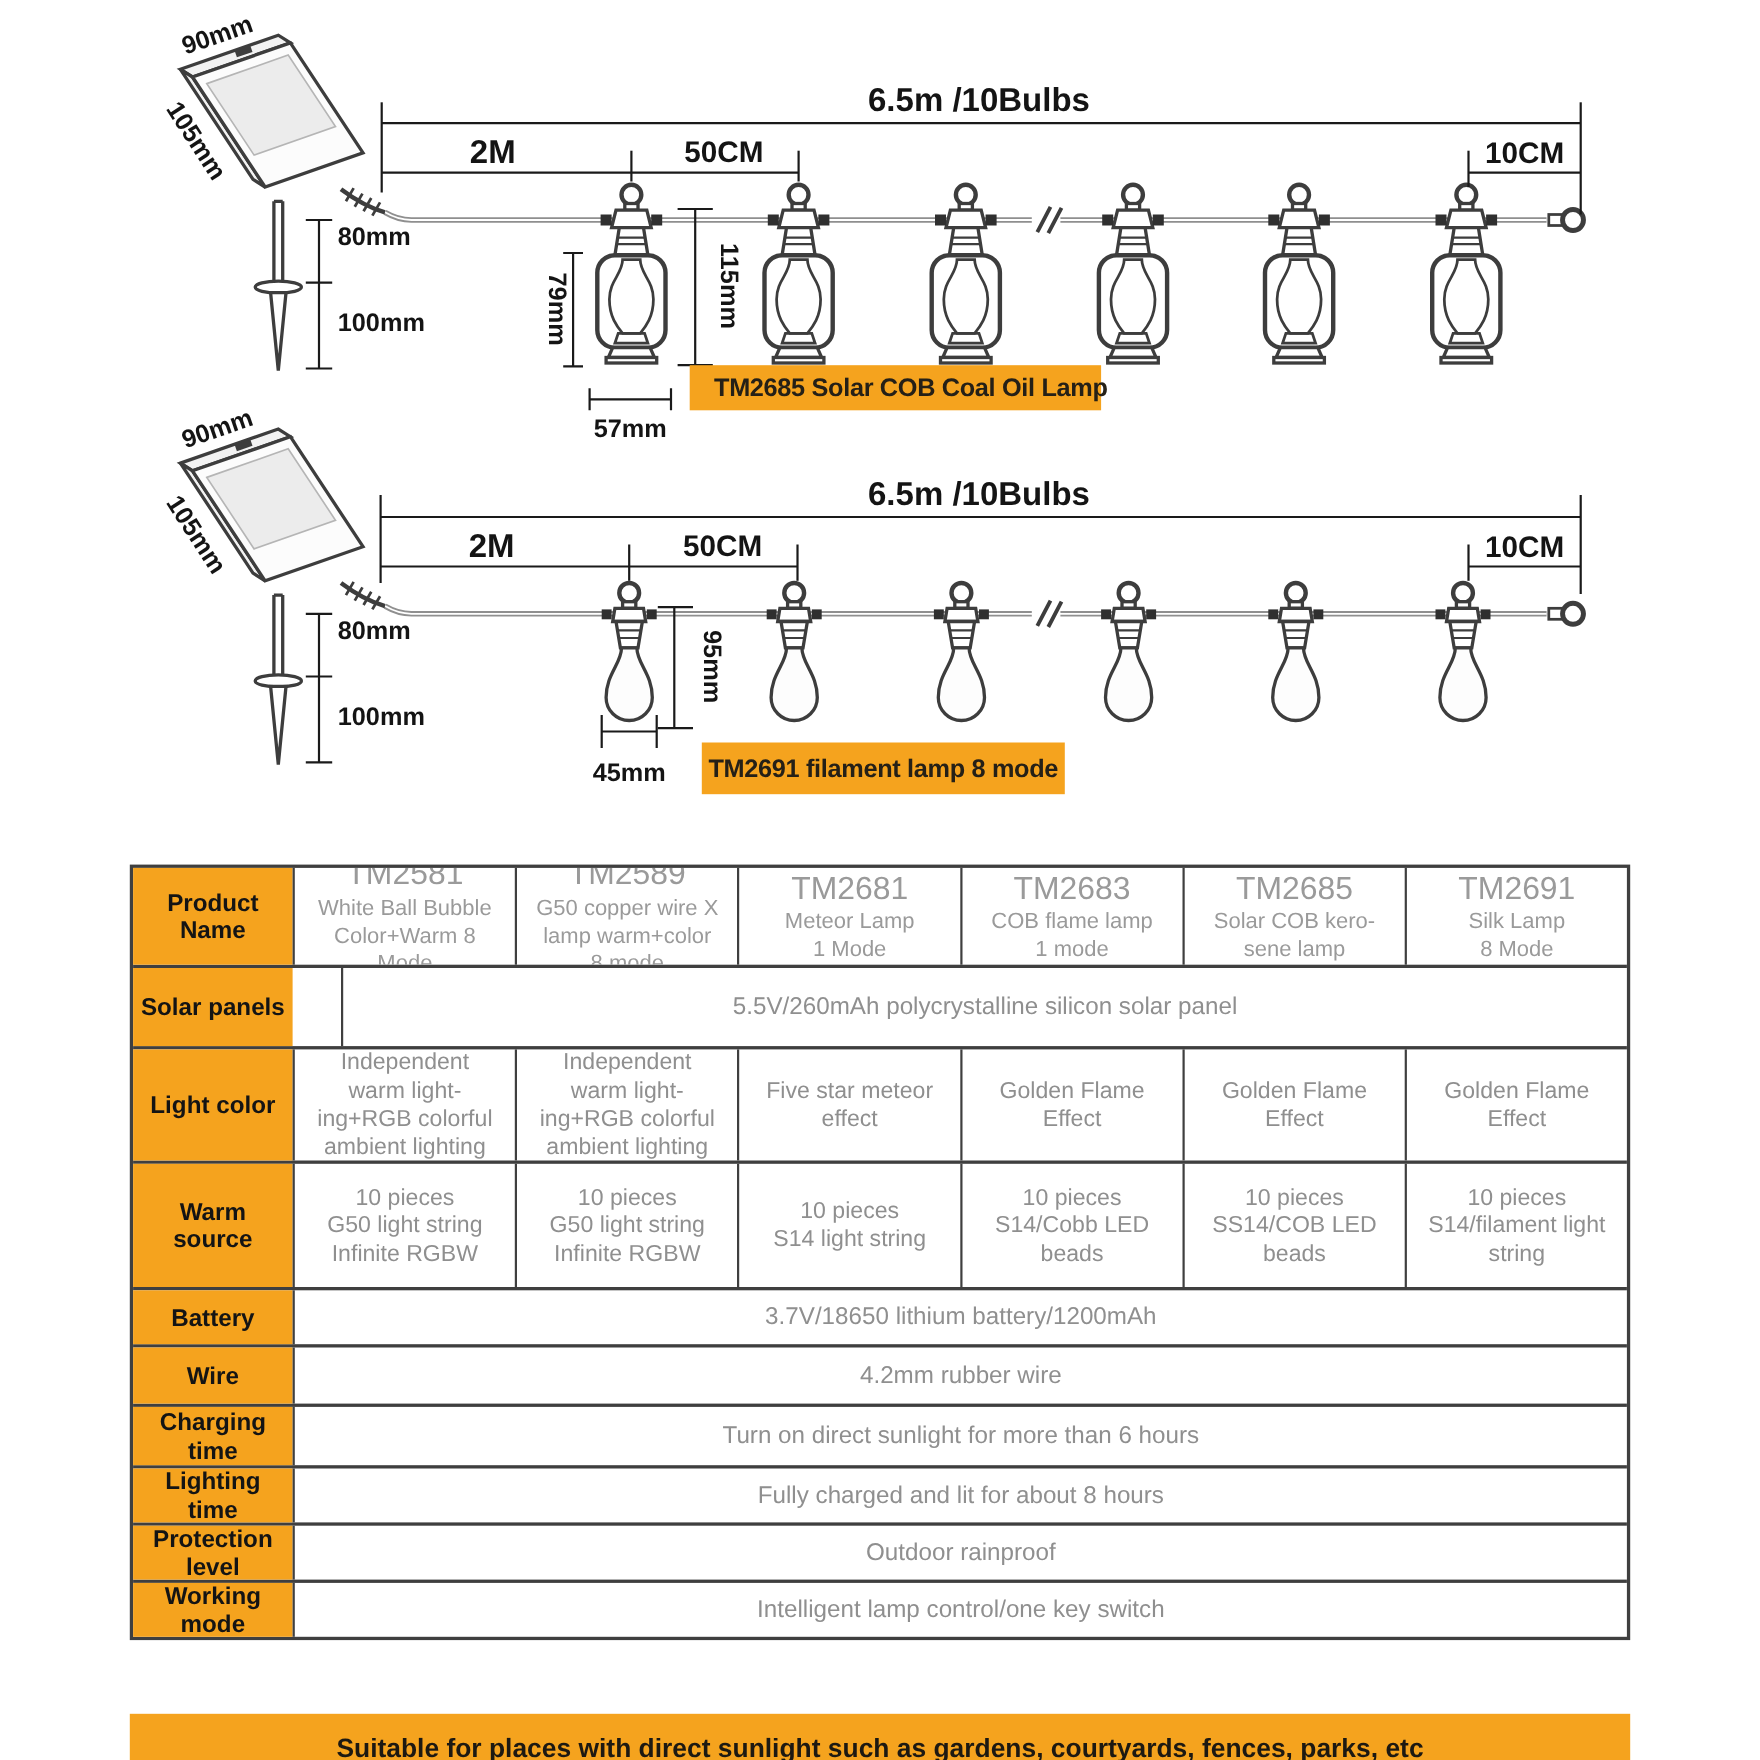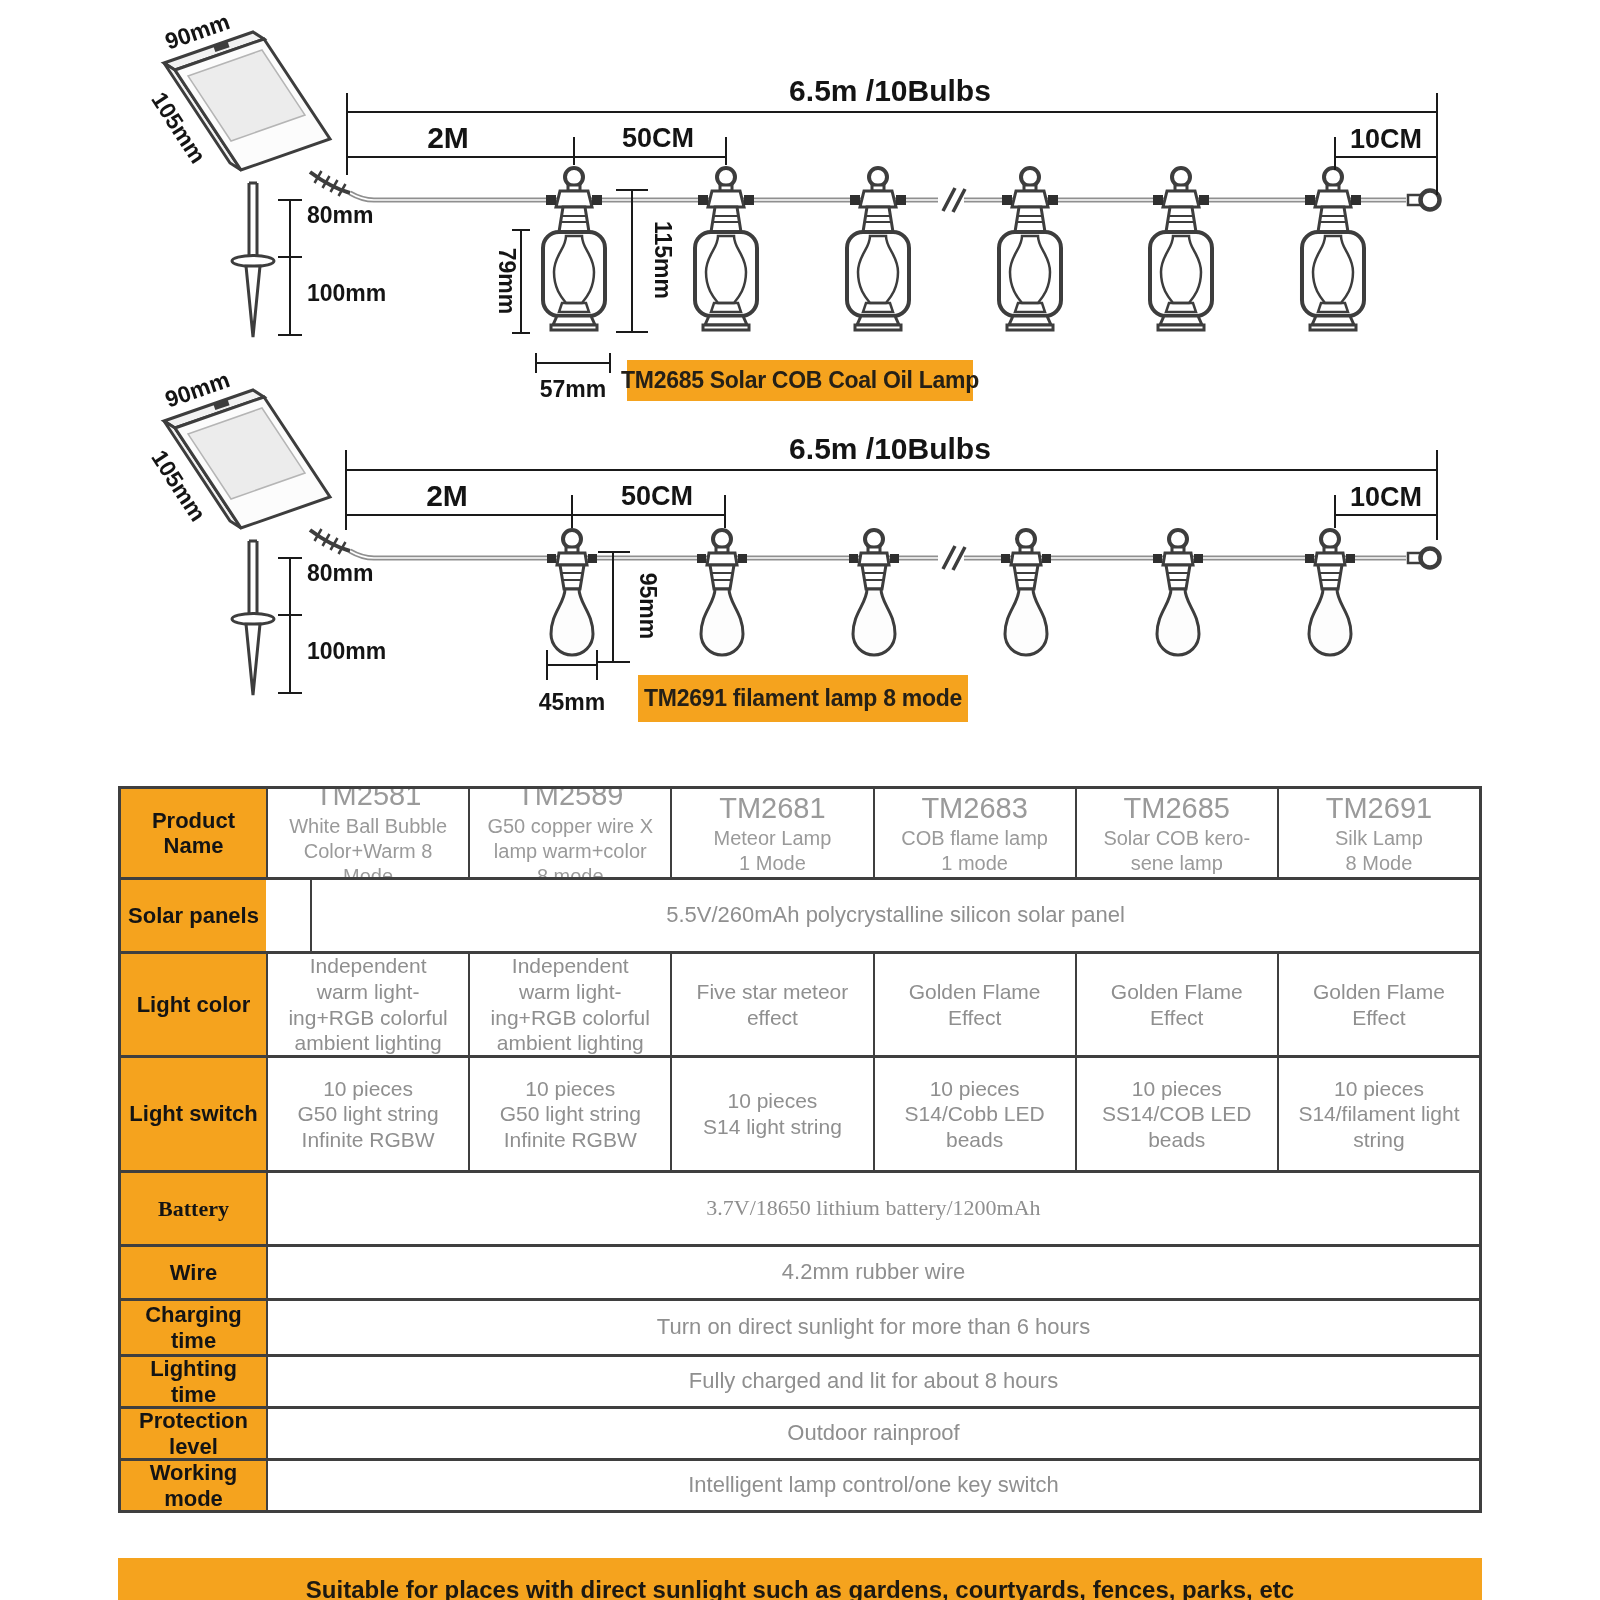--- a/index.html
+++ b/index.html
@@ -158,21 +158,21 @@
     <text class="t-big" x="890" y="459" text-anchor="middle">6.5m /10Bulbs</text>
     <text class="t-big" x="447" y="506" text-anchor="middle">2M</text>
     <text class="t-med" x="657" y="505" text-anchor="middle">50CM</text>
     <text class="t-med" x="1386" y="506" text-anchor="middle">10CM</text>
     <text class="t-mm" text-anchor="middle" transform="translate(640,606) rotate(90)">95mm</text>
     <text class="t-mm" x="572" y="710" text-anchor="middle">45mm</text>
   </g>
 </svg>
 
 
-<div class="d-label" style="left:627px;top:360px;width:346px;height:41px;">TM2685 Solar COB Coal Oil Lamp</div>
+<div class="d-label" style="left:627px;top:332px;width:346px;height:41px;padding-left:28px;">TM2685 Solar COB Coal Oil Lamp</div>
 <div class="d-label" style="left:638px;top:675px;width:330px;height:47px;">TM2691 filament lamp 8 mode</div>
 
 
 <div class="spec-table">
 
   <div class="t-row t-head" style="height:88px;">
     <div class="t-cell t-label">Product
 Name</div>
     <div class="t-cell">
       <span class="prod-code">TM2581</span>
@@ -227,41 +227,41 @@
 effect</div>
     <div class="t-cell">Golden Flame
 Effect</div>
     <div class="t-cell">Golden Flame
 Effect</div>
     <div class="t-cell">Golden Flame
 Effect</div>
   </div>
 
   <div class="t-row" style="height:115px;">
-    <div class="t-cell t-label">Light switch</div>
+    <div class="t-cell t-label">Warm source</div>
     <div class="t-cell">10 pieces
 G50 light string
 Infinite RGBW</div>
     <div class="t-cell">10 pieces
 G50 light string
 Infinite RGBW</div>
     <div class="t-cell">10 pieces
 S14 light string</div>
     <div class="t-cell">10 pieces
 S14/Cobb LED
 beads</div>
     <div class="t-cell">10 pieces
 SS14/COB LED
 beads</div>
     <div class="t-cell">10 pieces
 S14/filament light
 string</div>
   </div>
 
-  <div class="t-row" style="height:74px;font-family:Liberation Serif, serif;">
+  <div class="t-row" style="height:52px;">
     <div class="t-cell t-label">Battery</div>
     <div class="t-cell t-span">3.7V/18650 lithium battery/1200mAh</div>
   </div>
 
   <div class="t-row" style="height:54px;">
     <div class="t-cell t-label">Wire</div>
     <div class="t-cell t-span">4.2mm rubber wire</div>
   </div>
 
   <div class="t-row" style="height:56px;">

